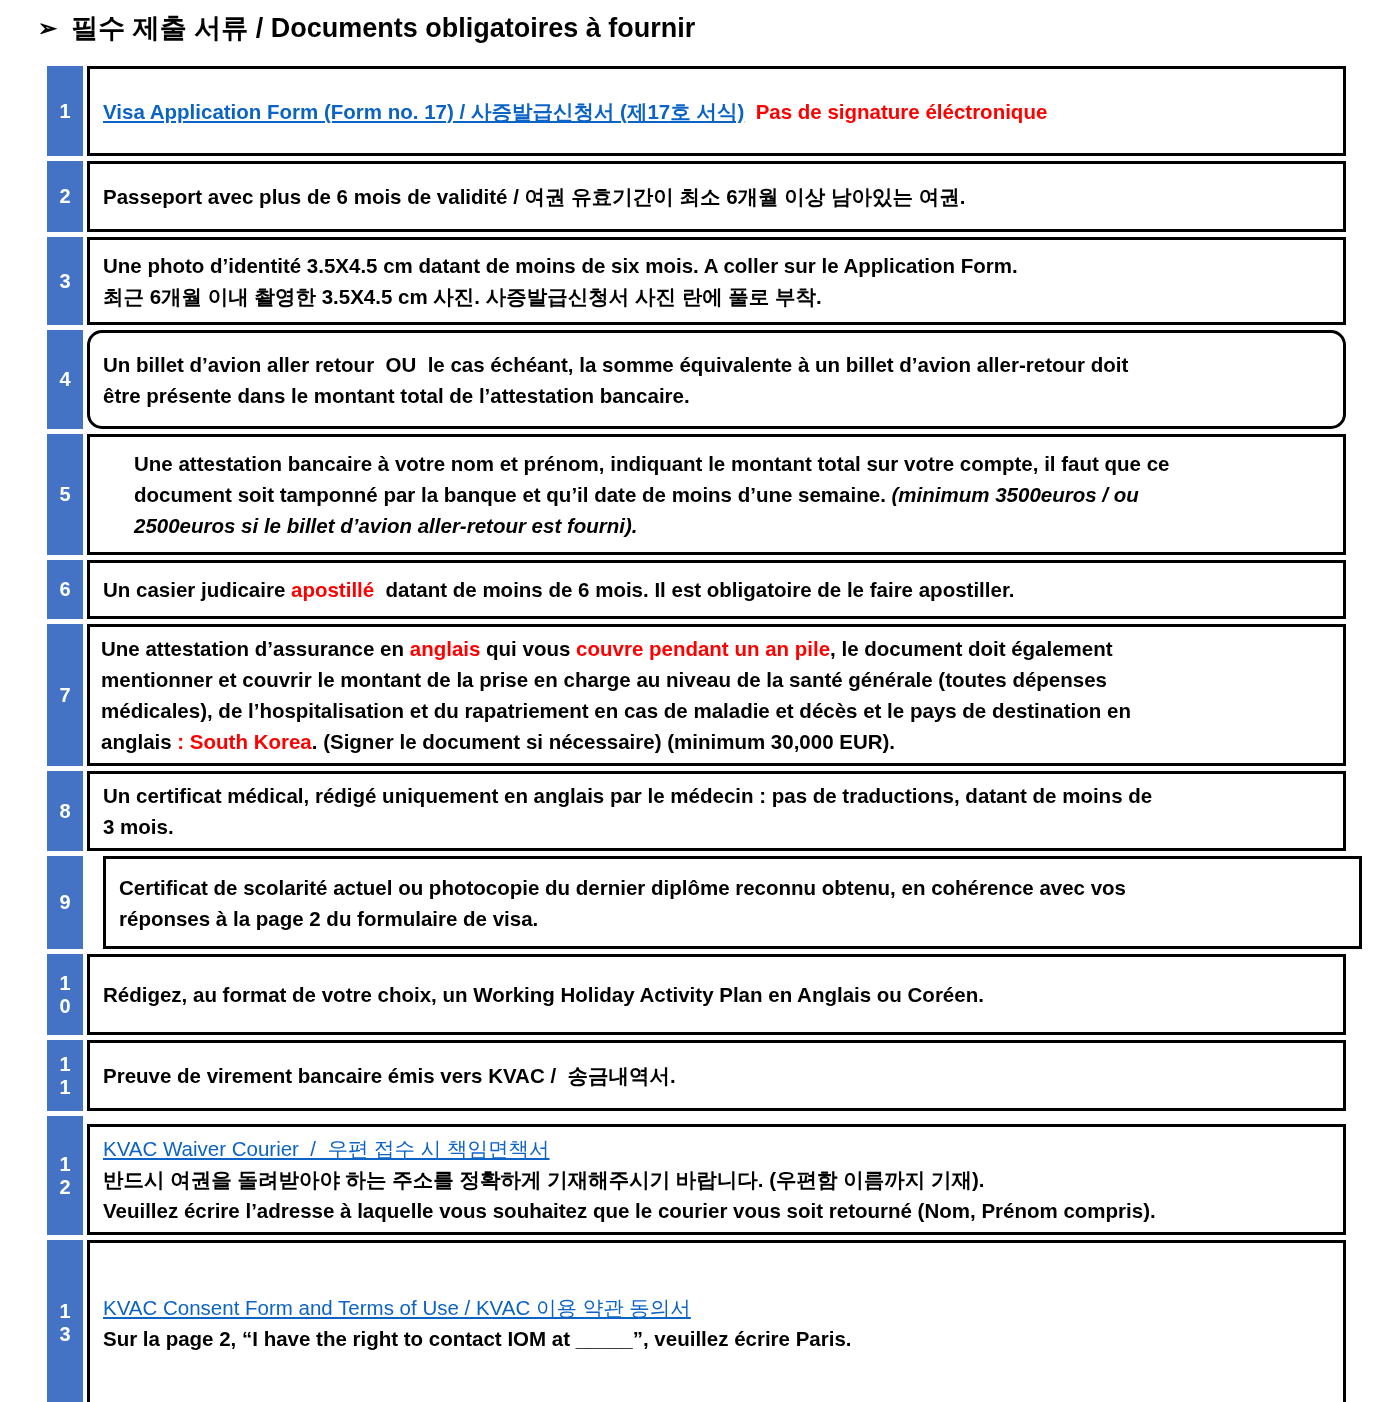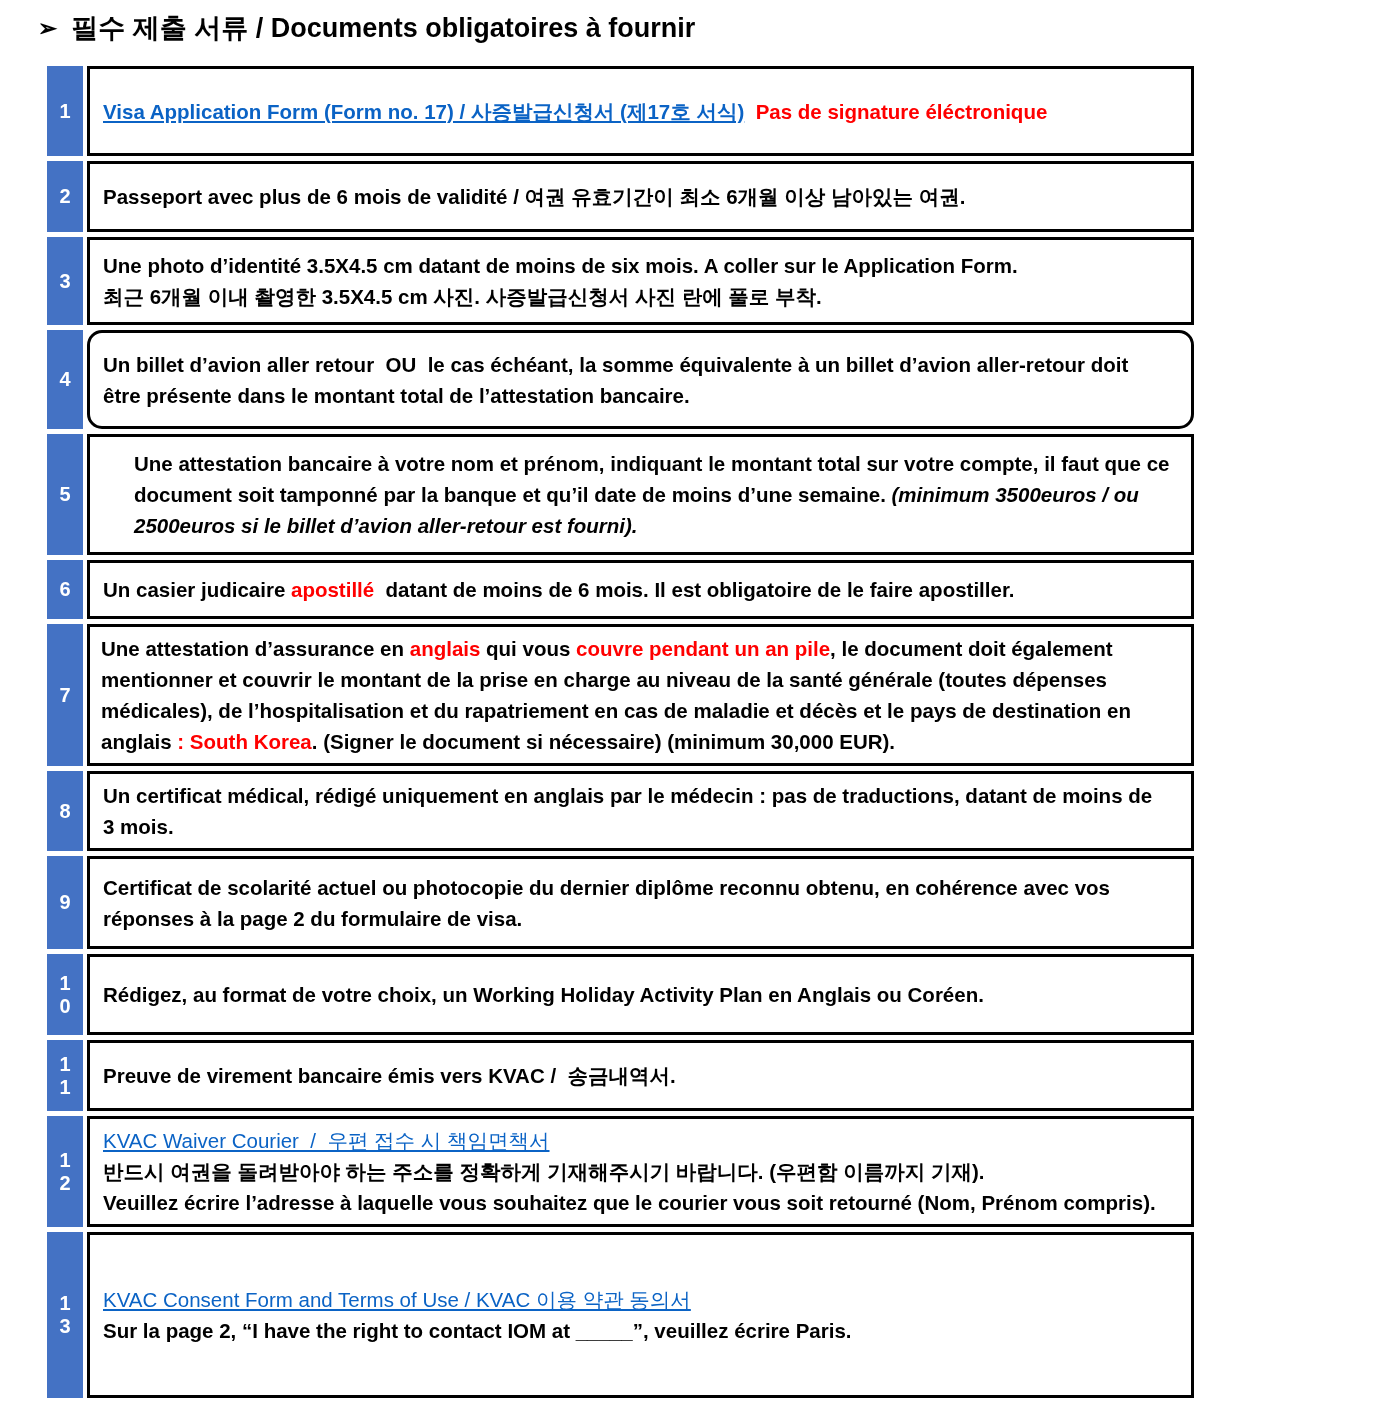--- a/index.html
+++ b/index.html
@@ -38,21 +38,21 @@
   }
   .num .digits {
     display: inline-block;
     max-width: 13px;
     word-break: break-all;
     line-height: 1.15;
     text-align: center;
   }
   .content {
     box-sizing: border-box;
-    width: 1107px;
+    width: 1259px;
     border: 3px solid #000;
     padding: 6px 13px;
     display: flex;
     flex-direction: column;
     justify-content: center;
     background: #fff;
   }
   .line {
     font-size: 20.5px;
     line-height: 31px;
@@ -148,21 +148,21 @@
         </div>
         <div class="content" style="min-height: 73px;">
           <div class="line"><span class="seg-n">Un certificat médical, rédigé uniquement en anglais par le médecin : pas de traductions, datant de moins de</span></div>
           <div class="line"><span class="seg-n">3 mois.</span></div>
         </div>
       </div>
       <div class="row">
         <div class="num">
           <span class="digits">9</span>
         </div>
-        <div class="content" style="min-height: 93px;">
+        <div class="content" style="min-height: 93px; margin-left: 16px;">
           <div class="line"><span class="seg-n">Certificat de scolarité actuel ou photocopie du dernier diplôme reconnu obtenu, en cohérence avec vos</span></div>
           <div class="line"><span class="seg-n">réponses à la page 2 du formulaire de visa.</span></div>
         </div>
       </div>
       <div class="row">
         <div class="num">
           <span class="digits">10</span>
         </div>
         <div class="content" style="min-height: 81px;">
           <div class="line"><span class="seg-n">Rédigez, au format de votre choix, un Working Holiday Activity Plan en Anglais ou Coréen.</span></div>
@@ -173,21 +173,21 @@
           <span class="digits">11</span>
         </div>
         <div class="content" style="min-height: 71px;">
           <div class="line"><span class="seg-n">Preuve de virement bancaire émis vers KVAC /  송금내역서.</span></div>
         </div>
       </div>
       <div class="row">
         <div class="num">
           <span class="digits">12</span>
         </div>
-        <div class="content" style="min-height: 103px;">
+        <div class="content" style="min-height: 103px; margin-top: 8px;">
           <div class="line"><a href="#" class="seg-link">KVAC Waiver Courier  /  우편 접수 시 책임면책서</a></div>
           <div class="line"><span class="seg-n">반드시 여권을 돌려받아야 하는 주소를 정확하게 기재해주시기 바랍니다. (우편함 이름까지 기재).</span></div>
           <div class="line"><span class="seg-n">Veuillez écrire l’adresse à laquelle vous souhaitez que le courier vous soit retourné (Nom, Prénom compris).</span></div>
         </div>
       </div>
       <div class="row">
         <div class="num">
           <span class="digits">13</span>
         </div>
         <div class="content" style="min-height: 166px;">

